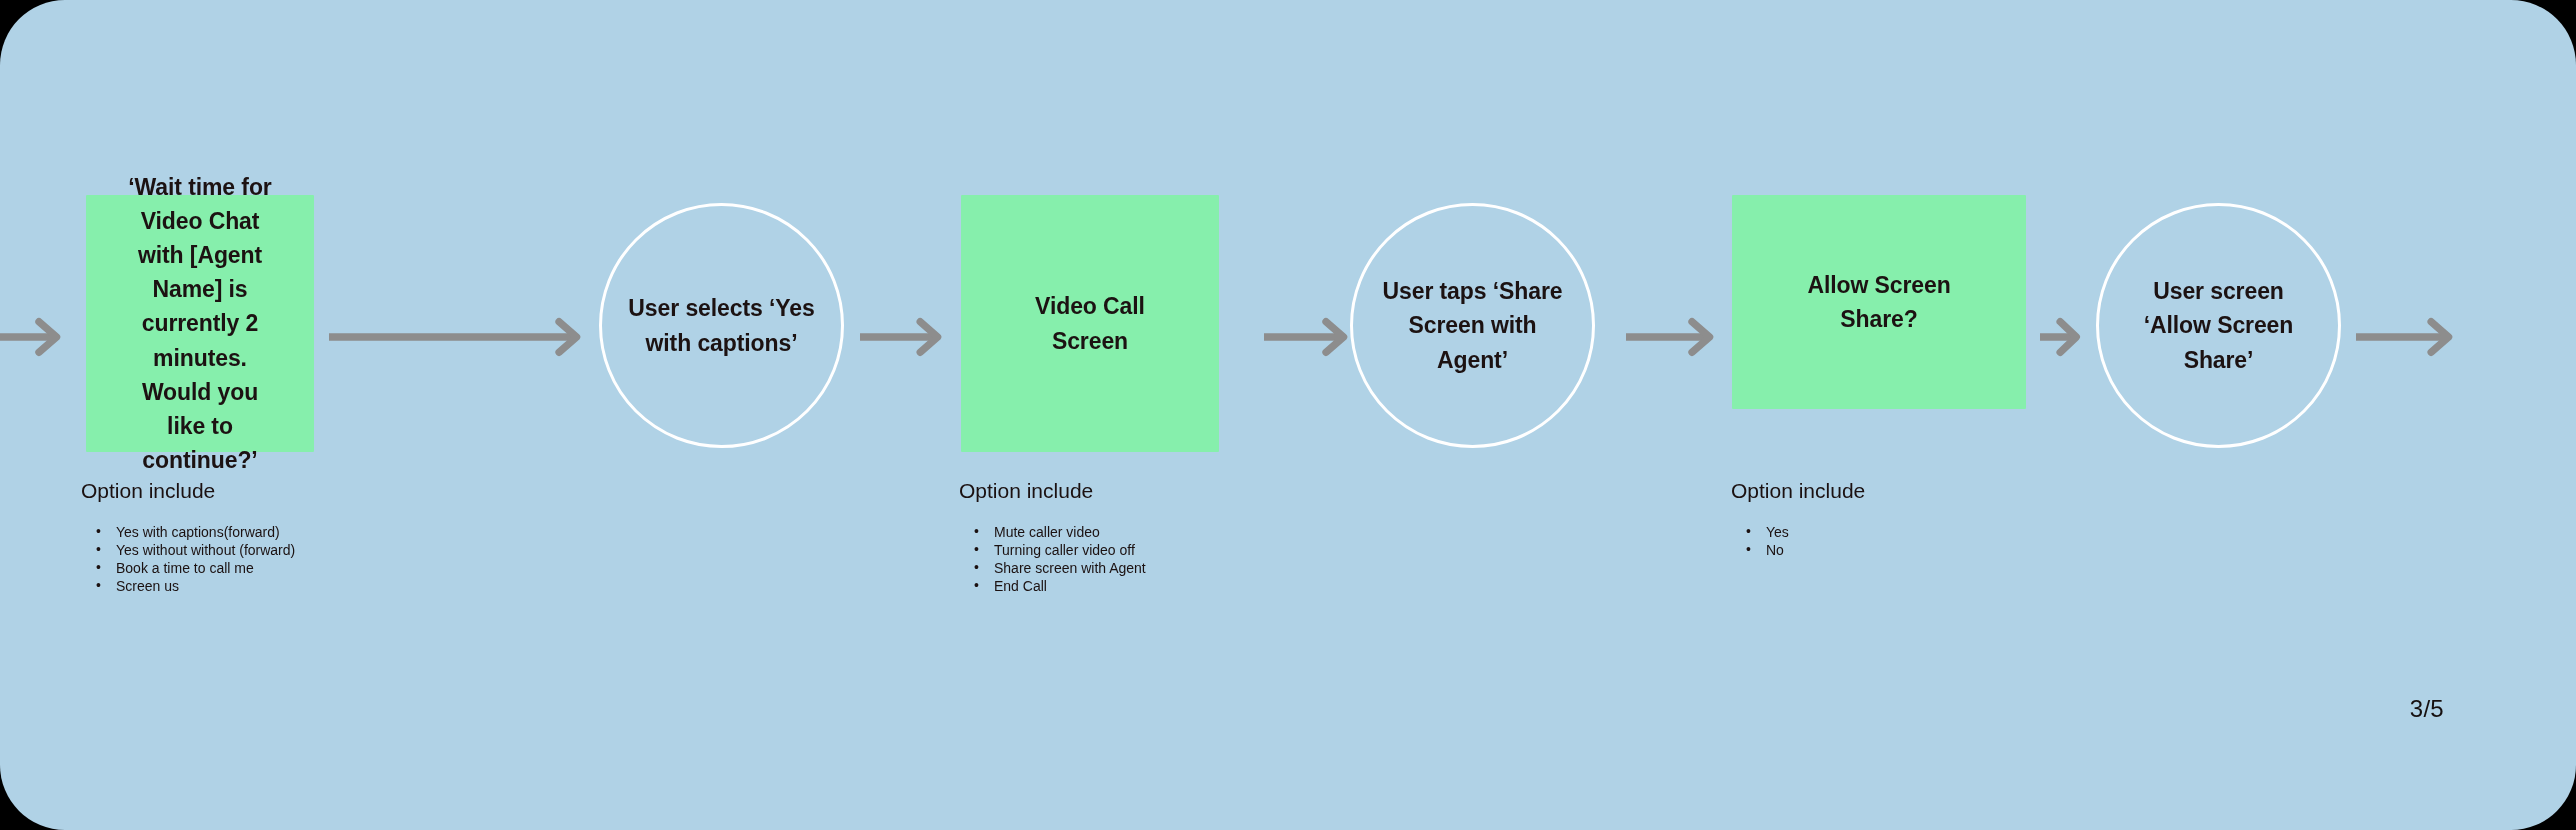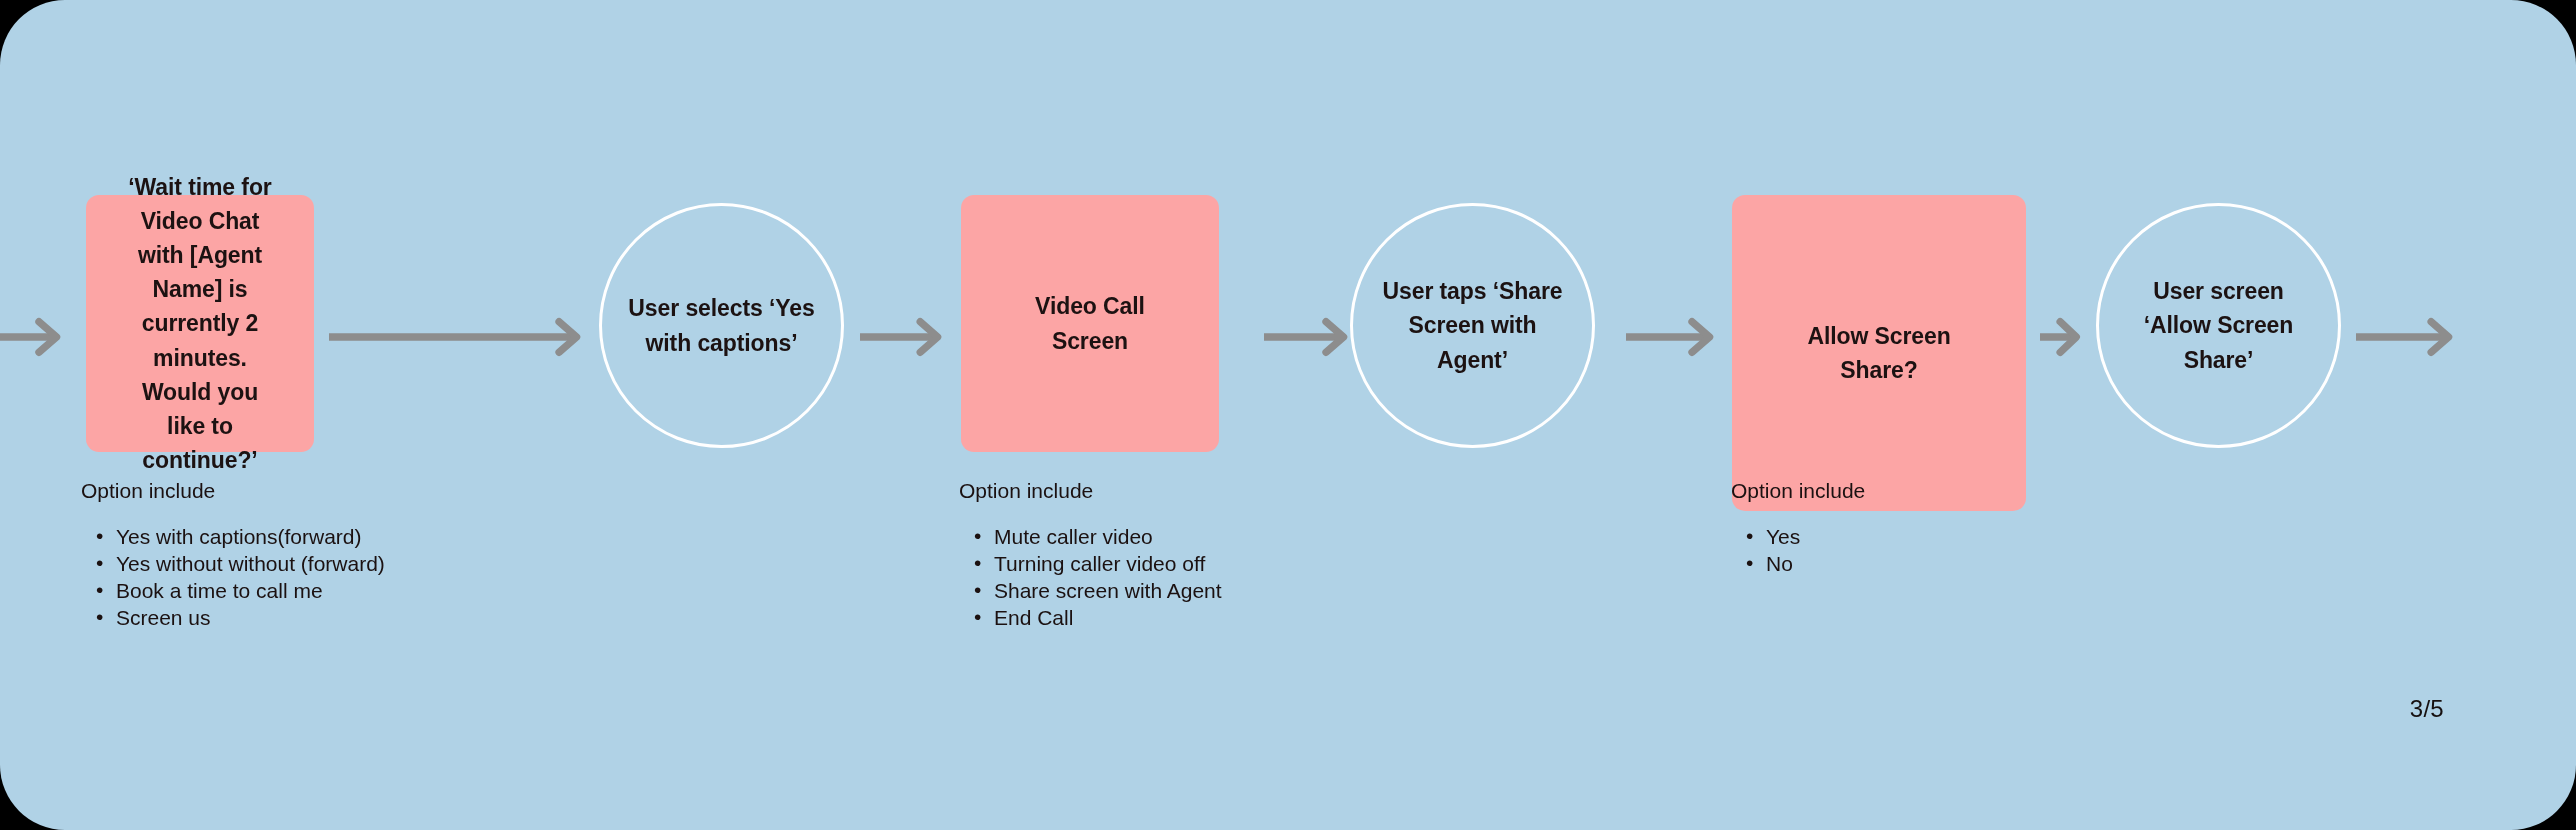--- a/index.html
+++ b/index.html
@@ -38,22 +38,22 @@
     position: absolute;
     top: 0;
     box-sizing: border-box;
     display: flex;
     align-items: center;
     justify-content: center;
     text-align: center;
   }
 
   .node-box {
-    background: #fca5a5;
-    border-radius: 13px;
+    background: #86efac;
+    border-radius: 1px;
     padding: 0 34px;
   }
 
   .node-circle {
     border-radius: 50%;
     border: 3.4px solid #ffffff;
     background: transparent;
     padding: 0 24px;
   }
 
@@ -67,21 +67,21 @@
 
   .node-circle .node-label {
     font-weight: 700;
   }
 
   
   #node-wait-time        { left: 86px;  width: 228px; height: 257px; }
   #node-yes-captions     { left: 599px;  width: 245px; height: 245px; top: 8px; }
   #node-video-call       { left: 961px; width: 258px; height: 257px; }
   #node-share-screen-tap { left: 1350px; width: 245px; height: 245px; top: 8px; }
-  #node-allow-share      { left: 1732px; width: 294px; height: 316px; }
+  #node-allow-share      { left: 1732px; width: 294px; height: 214px; }
   #node-allow-share-tap  { left: 2096px; width: 245px; height: 245px; top: 8px; }
 
   
   .arrow {
     position: absolute;
     top: 313px;
     height: 48px;
     color: #8d8d8d;
   }
   .arrow svg { display: block; width: 100%; height: 100%; }
@@ -108,21 +108,21 @@
     line-height: 1.0;
     margin: 0 0 23px 0;
     font-weight: 400;
   }
   .options-list {
     margin: 0;
     padding: 0;
     list-style: none;
   }
   .options-list li {
-    font-size: 21px;
+    font-size: 14px;
     line-height: 1.28;
     padding-left: 35px;
     position: relative;
     font-weight: 400;
     white-space: nowrap;
   }
   .options-list li::before {
     content: "\2022";
     position: absolute;
     left: 15px;

